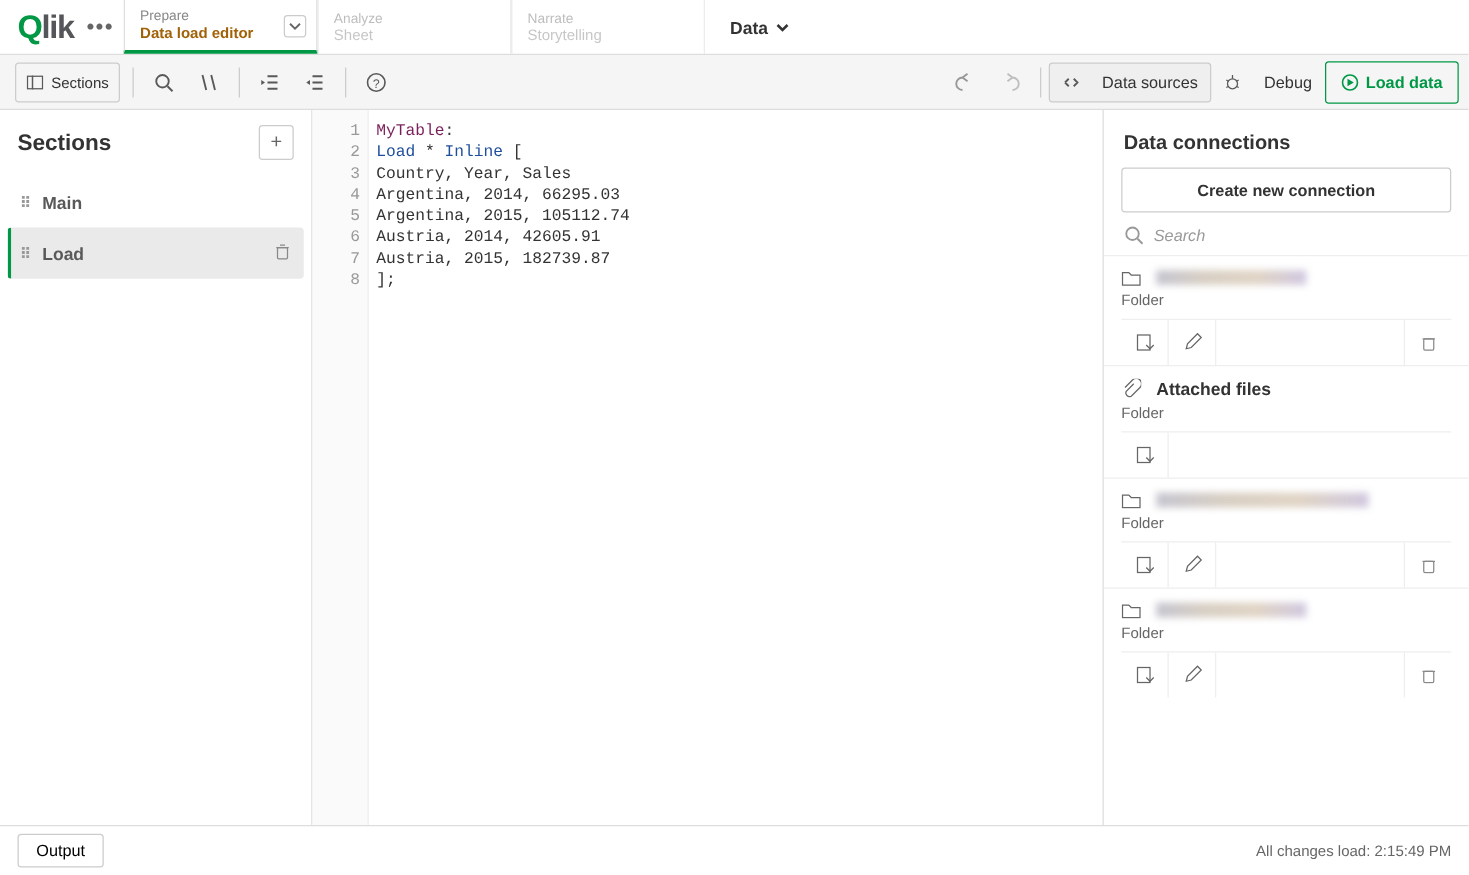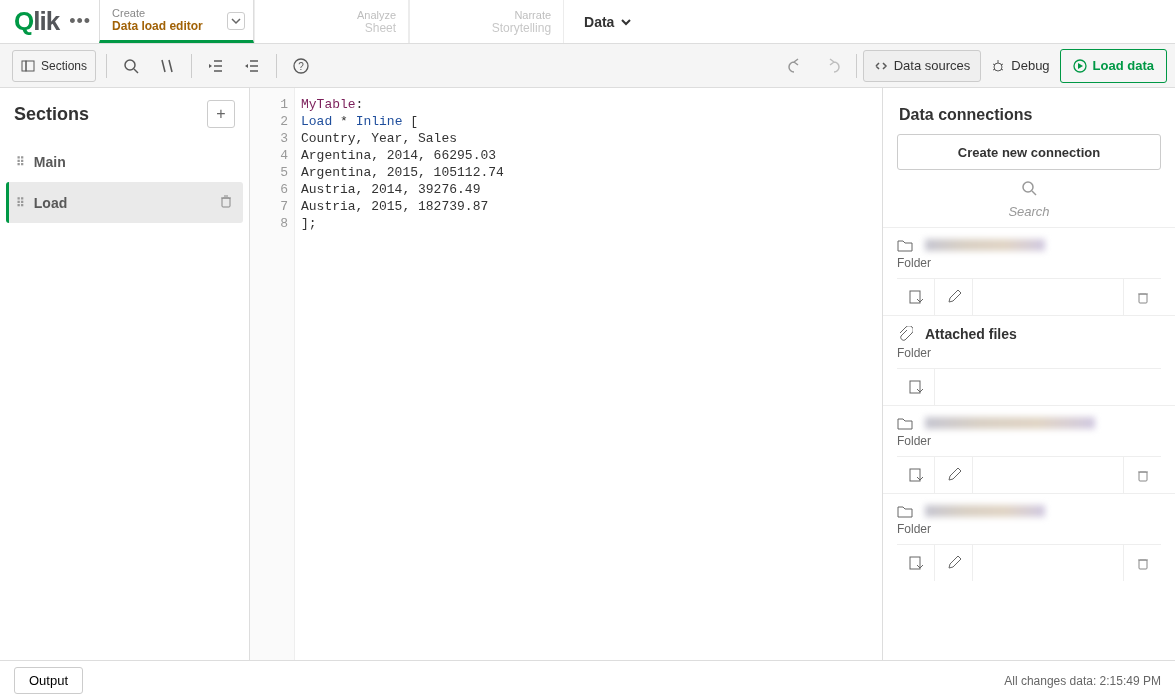--- a/index.html
+++ b/index.html
@@ -4,33 +4,33 @@
 <style>
 * { box-sizing: border-box; margin: 0; padding: 0; }
 body { font-family: -apple-system, "Segoe UI", Arial, sans-serif; font-size: 13px; color: #333; background: #fff; width: 1175px; height: 700px; overflow: hidden; position: relative; }
 .top-bar { height: 44px; border-bottom: 1px solid #ddd; display: flex; align-items: stretch; }
 .logo-wrap { display: flex; align-items: center; padding: 0 8px 0 14px; }
 .logo { font-size: 26px; font-weight: 700; color: #009845; letter-spacing: -1px; }
 .logo .q { color: #54565a; }
 .dots { margin-left: 10px; color: #666; font-size: 18px; letter-spacing: 1px; cursor: pointer; }
 .nav-sec { border-left: 1px solid #ddd; border-right: 1px solid #ddd; padding: 4px 12px; display: flex; flex-direction: column; justify-content: center; min-width: 155px; position: relative; }
 .nav-sec.active { border-bottom: 3px solid #009845; }
-.nav-sec.disabled { opacity: 0.55; text-align: right; }
+.nav-sec.disabled { opacity: 0.55; }
 .nav-top { font-size: 11px; color: #888; }
 .nav-bot { font-size: 12px; font-weight: 600; color: #a16207; }
 .nav-sec.disabled .nav-bot { color: #999; font-weight: 400; }
 .nav-chev { position: absolute; right: 8px; top: 12px; width: 18px; height: 18px; border: 1px solid #ccc; border-radius: 3px; display: flex; align-items: center; justify-content: center; font-size: 10px; }
 .data-drop { display: flex; align-items: center; font-weight: 600; padding: 0 20px; font-size: 14px; cursor: pointer; }
 .data-drop svg { margin-left: 6px; }
 
 .toolbar { height: 44px; background: #f5f5f5; border-bottom: 1px solid #ddd; display: flex; align-items: center; justify-content: space-between; padding: 0 8px; }
 .tb-left, .tb-right { display: flex; align-items: center; gap: 0; }
 .tb-btn { width: 36px; height: 36px; display: flex; align-items: center; justify-content: center; cursor: pointer; color: #595959; border-radius: 3px; }
 .tb-sec-btn { height: 32px; border: 1px solid #ccc; border-radius: 3px; background: #f5f5f5; display: flex; align-items: center; padding: 0 8px; margin: 0 4px; font-size: 12px; cursor: pointer; }
-.tb-text-btn { height: 32px; display: flex; align-items: center; padding: 0 10px; cursor: pointer; gap: 6px; font-size: 13px; color: #333; }
+.tb-text-btn { height: 32px; display: flex; align-items: center; padding: 0 10px; cursor: pointer; gap: 18px; font-size: 13px; color: #333; }
 .tb-load { border: 1px solid #009845; border-radius: 3px; color: #009845; font-weight: 600; height: 34px; padding: 0 12px; display: flex; align-items: center; gap: 6px; cursor: pointer; font-size: 13px;}
 .tb-divider { width: 1px; height: 24px; background: #ccc; margin: 0 6px; }
 
 .main-area { display: flex; height: calc(100% - 44px - 44px - 40px); }
 .left-panel { width: 250px; border-right: 1px solid #ddd; display: flex; flex-direction: column; }
 .sec-header { display: flex; justify-content: space-between; align-items: center; padding: 12px 14px 8px; }
 .sec-title { font-size: 18px; font-weight: 600; }
 .add-btn { width: 28px; height: 28px; border: 1px solid #ccc; border-radius: 3px; display: flex; align-items: center; justify-content: center; cursor: pointer; font-size: 16px; color: #666; background: #fff;}
 .sec-list { padding: 6px 6px 0 6px; }
 .sec-item { display: flex; align-items: center; gap: 10px; padding: 12px 10px; border-radius: 3px; cursor: pointer; font-size: 14px; font-weight: 600; color: #595959; }
@@ -43,21 +43,21 @@
 .gutter div { height: 17px; }
 .code { flex: 1; padding: 8px 6px; white-space: pre; line-height: 17px; border-right: 1px solid #ddd;}
 .tbl-name { color: #7b1f5a; }
 .kw { color: #1f4e9c; }
 .op { color: #333; }
 .txt { color: #333; }
 
 .right-panel { width: 292px; display: flex; flex-direction: column; overflow-y: auto; }
 .rp-title { font-size: 16px; font-weight: 600; padding: 18px 16px 10px; }
 .create-btn { margin: 0 14px 10px; border: 1px solid #ccc; border-radius: 3px; height: 36px; display: flex; align-items: center; justify-content: center; font-size: 13px; font-weight: 600; cursor: pointer; background: #fff; color: #333; }
-.rp-search { display: flex; align-items: center; gap: 8px; padding: 0 16px 8px; color: #999; font-style: italic; font-size: 13px; flex-direction: column; }
+.rp-search { display: flex; align-items: center; gap: 8px; padding: 0 16px 8px; color: #999; font-style: italic; font-size: 13px; }
 .conn-item { border-top: 1px solid #eee; padding: 10px 14px 0; }
 .conn-head { display: flex; align-items: center; gap: 12px; font-weight: 600; font-size: 14px; }
 .conn-type { font-size: 12px; color: #666; padding: 4px 0 8px; }
 .conn-actions { display: flex; gap: 0; border-top: 1px solid #eee; }
 .conn-actions .ca { width: 38px; height: 36px; display: flex; align-items: center; justify-content: center; border-right: 1px solid #eee; cursor: pointer; color: #666;}
 .conn-actions .ca.del { margin-left: auto; border-left: 1px solid #eee; border-right: none;}
 .blur { filter: blur(3px); background: linear-gradient(90deg, #c5c5d0, #d8cfc3, #e0d4c4, #d0c8e0); height: 12px; width: 120px; }
 .blur.w2 { width: 170px; }
 
 .status-bar { position: absolute; bottom: 0; left: 0; right: 0; height: 40px; border-top: 1px solid #ddd; display: flex; align-items: center; justify-content: space-between; padding: 4px 14px; background: #fff;}
@@ -67,21 +67,21 @@
 </style>
 </head>
 <body>
 
 <div class="top-bar">
   <div class="logo-wrap">
     <span class="logo"><span style="color:#009845">Q</span><span class="q">lik</span></span>
     <span class="dots">•••</span>
   </div>
   <div class="nav-sec active">
-    <span class="nav-top">Create</span>
+    <span class="nav-top">Prepare</span>
     <span class="nav-bot">Data load editor</span>
     <span class="nav-chev">
       <svg width="10" height="10" viewBox="0 0 10 10">
           <path d="M1 3l4 4 4-4" stroke="#666" fill="none" stroke-width="1.5"></path>
         </svg>
     </span>
   </div>
   <div class="nav-sec disabled">
     <span class="nav-top">Analyze</span>
     <span class="nav-bot">Sheet</span>
@@ -216,21 +216,21 @@
         <div>5</div>
         <div>6</div>
         <div>7</div>
         <div>8</div>
     </div>
     <div class="code"><span class="tbl-name">MyTable</span><span class="txt">:</span>
 <span class="kw">Load</span><span class="op"> * </span><span class="kw">Inline</span><span class="txt"> [</span>
 <span class="txt">Country, Year, Sales</span>
 <span class="txt">Argentina, 2014, 66295.03</span>
 <span class="txt">Argentina, 2015, 105112.74</span>
-<span class="txt">Austria, 2014, 39276.49</span>
+<span class="txt">Austria, 2014, 42605.91</span>
 <span class="txt">Austria, 2015, 182739.87</span>
 <span class="txt">];</span></div>
   </div>
 
   <div class="right-panel">
     <div class="rp-title">Data connections</div>
     <button class="create-btn">Create new connection</button>
     <div class="rp-search">
       <svg width="16" height="16" viewBox="0 0 16 16">
           <circle cx="7" cy="7" r="5" stroke="#999" fill="none" stroke-width="1.5"></circle>
@@ -341,14 +341,14 @@
               <line x1="2" y1="4" x2="12" y2="4" stroke="#888"></line>
             </svg>
           </div>
       </div>
     </div>
   </div>
 </div>
 
 <div class="status-bar">
   <button class="output-btn">Output</button>
-  <span class="status-txt">All changes data: 2:15:49 PM</span>
+  <span class="status-txt">All changes load: 2:15:49 PM</span>
 </div>
 
 </body></html>

